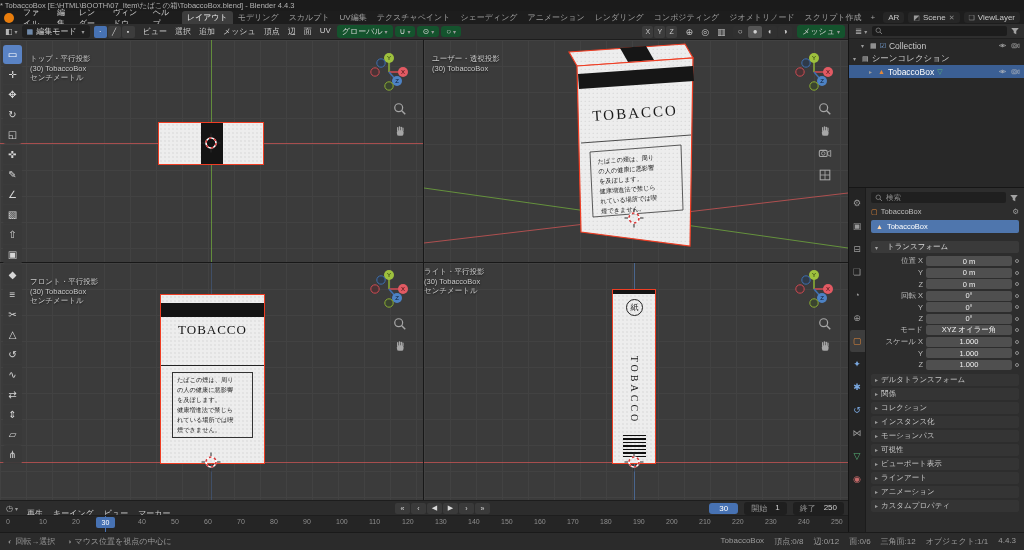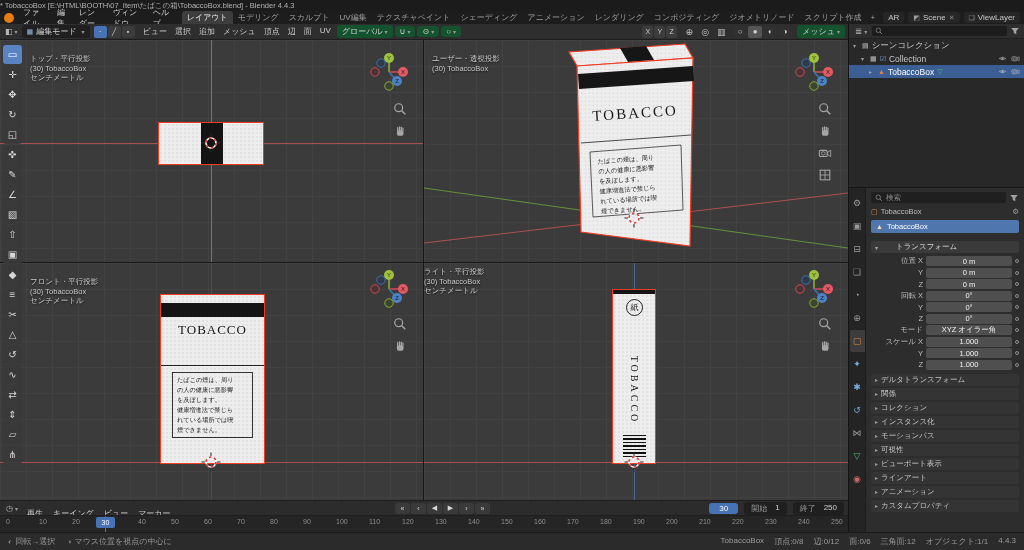--- a/index.html
+++ b/index.html
@@ -110,21 +110,21 @@
   .ptabs{width:17px;background:#242424;display:flex;flex-direction:column;align-items:center;padding-top:4px;gap:1px;border-right:1px solid #1c1c1c;}
   .ptab{width:15px;height:22px;display:flex;align-items:center;justify-content:center;font-size:9px;color:#9a9a9a;border-radius:2px 0 0 2px;}
   .ptab.active{background:#3d3d3d;color:#e2883a;}
   .pbody{flex:1;padding:4px 5px 0 5px;font-size:7.5px;overflow:hidden;}
   .psearchrow{display:flex;gap:3px;align-items:center;margin-bottom:4px;}
   .psearch{flex:1;height:11px;background:#1f1f1f;border-radius:2px;display:flex;align-items:center;gap:3px;padding:0 4px;color:#8f8f8f;}
   .psearch svg{width:8px;height:8px;opacity:.7;}
   .pbc{display:flex;align-items:center;gap:3px;color:#bdbdbd;margin-bottom:4px;}
   .pbc .rgt{margin-left:auto;color:#9a9a9a;}
   .nfield{height:13px;background:#4f76ad;border-radius:2px;display:flex;align-items:center;gap:4px;padding:0 5px;color:#fff;margin-bottom:5px;}
-  .psec{height:12px;background:#3a3a3a;border-radius:2px;display:flex;align-items:center;gap:18px;padding:0 4px;color:#dcdcdc;margin-bottom:3px;margin-top:8px;}
+  .psec{height:12px;background:#3a3a3a;border-radius:2px;display:flex;align-items:center;gap:9px;padding:0 4px;color:#dcdcdc;margin-bottom:3px;margin-top:8px;}
   .psec .arr{font-size:6px;color:#a8a8a8;}
   .prow{display:flex;align-items:center;height:10px;margin-bottom:1.5px;gap:3px;}
   .plabel{width:52px;text-align:right;color:#bdbdbd;flex: 0 0 52px;white-space:nowrap;}
   .pfield{flex:1;height:10px;background:#4f4f4f;border-radius:2px;color:#f2f2f2;display:flex;align-items:center;justify-content:center;white-space:nowrap;}
   .adot{width:4px;height:4px;border:1px solid #8f8f8f;border-radius:50%;flex:0 0 4px;}
   .collapsed{margin-top:4px;}
   .cpanel{height:12px;background:#343434;border-radius:2px;display:flex;align-items:center;gap:3px;padding:0 4px;color:#c6c6c6;margin-bottom:2px;white-space:nowrap;}
   .cpanel .arr{font-size:6px;color:#9a9a9a;}
   
   .statusbar{height:18px;background:#2b2b2b;border-top:1px solid #1a1a1a;display:flex;align-items:center;padding:0 8px;font-size:8px;color:#9b9b9b;gap:14px;}
@@ -540,38 +540,38 @@
         <span class="h2icon"><span>≣</span><span class="dd">▾</span></span>
         <span class="olsearch">
           <svg viewBox="0 0 16 16">
               <use href="#sym-magnifier"></use>
             </svg>
         </span>
         <svg style="width:10px;height:10px;opacity:.8" viewBox="0 0 16 16">
             <use href="#sym-funnel"></use>
           </svg>
       </div>
-      <div class="olrow">
-        <span class="arr">▾</span>
-        <span class="olic ic-gy">▤</span>
-        <span>シーンコレクション</span>
-      </div>
       <div class="olrow ind1">
         <span class="arr">▾</span>
         <span class="olic ic-gy">▦</span>
         <span class="olic ic-bl">☑</span>
         <span>Collection</span>
         <span class="rgt">
           <svg viewBox="0 0 16 16">
               <use href="#sym-eye"></use>
             </svg>
           <svg viewBox="0 0 16 16">
               <use href="#sym-camera"></use>
             </svg>
         </span>
+      </div>
+      <div class="olrow">
+        <span class="arr">▾</span>
+        <span class="olic ic-gy">▤</span>
+        <span>シーンコレクション</span>
       </div>
       <div class="olrow ind2 selected">
         <span class="arr">▸</span>
         <span class="olic ic-or">▲</span>
         <span>TobaccoBox</span>
         <span class="olic ic-gr">▽</span>
         <span class="rgt">
           <svg viewBox="0 0 16 16">
               <use href="#sym-eye"></use>
             </svg>

